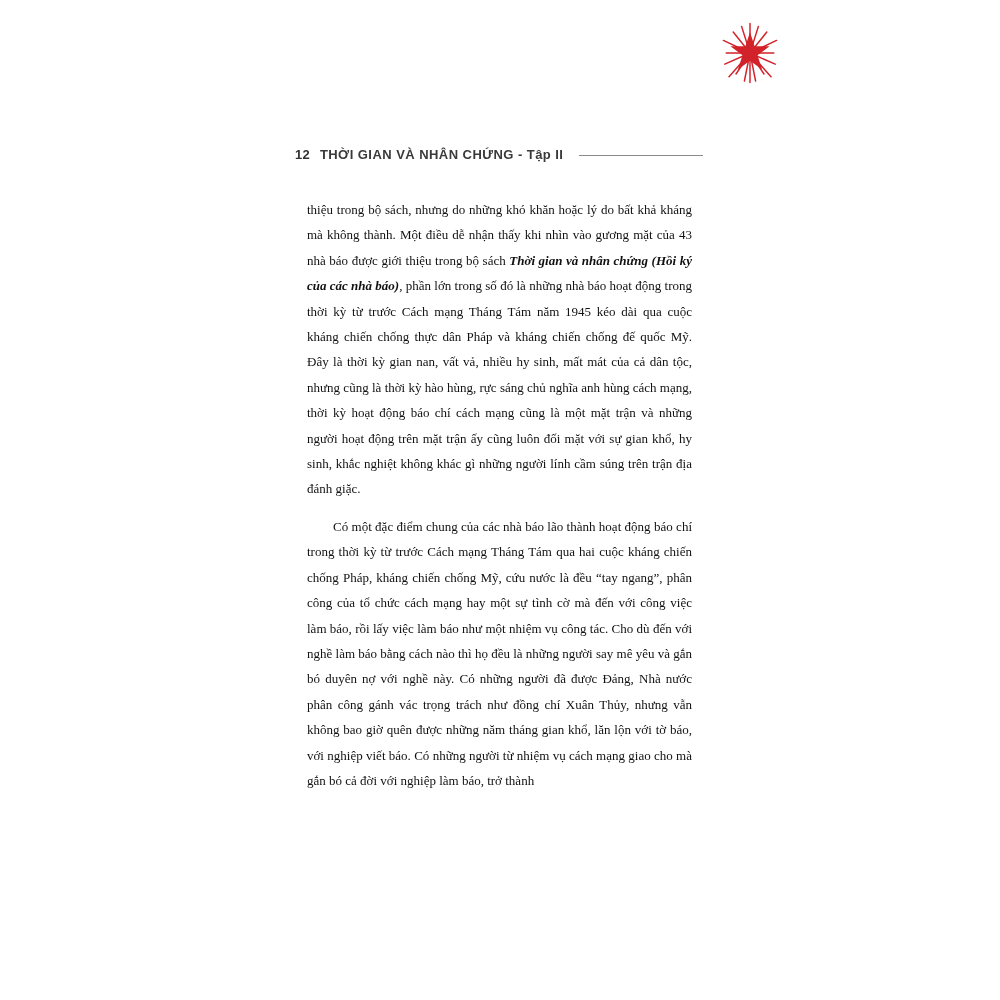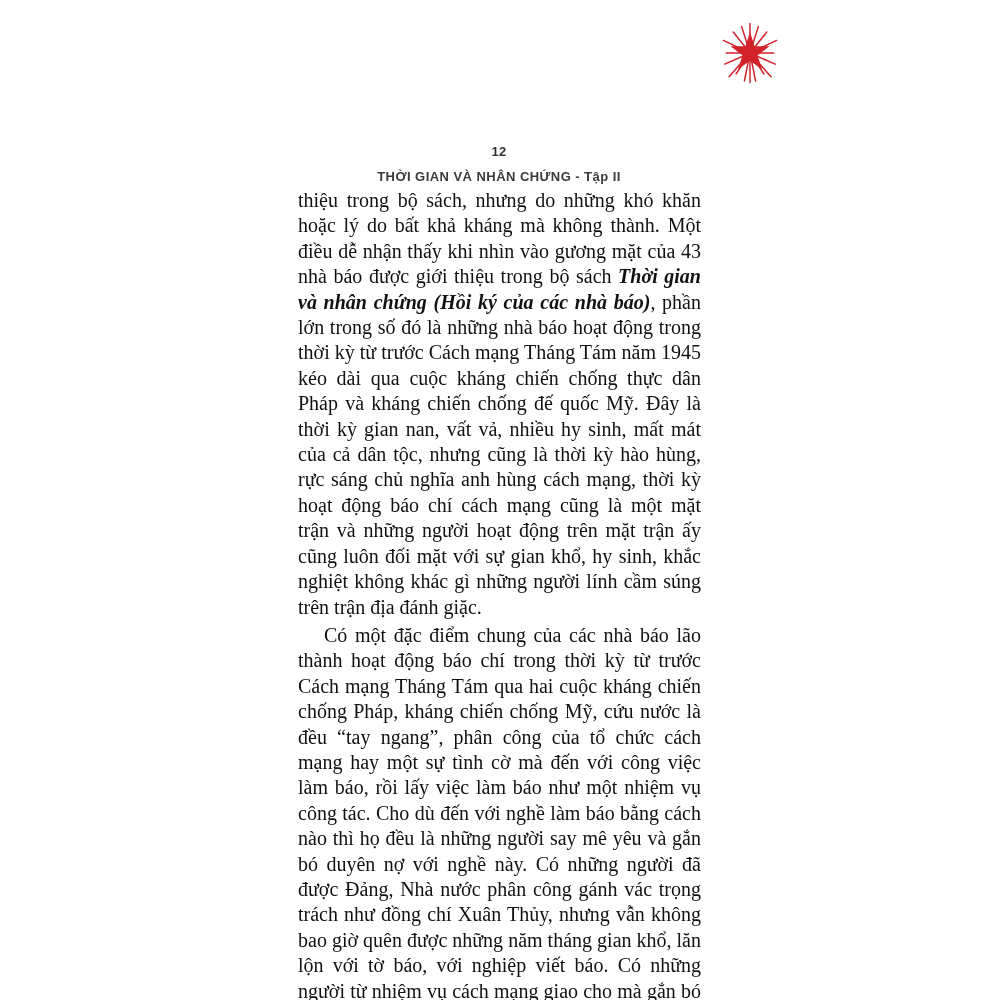--- a/index.html
+++ b/index.html
@@ -36,21 +36,20 @@
   
   .running-head {
     position: absolute;
     top: 144px;
     left: 295px;
     width: 408px;
     height: 20px;
     display: flex;
     align-items: center;
     gap: 10px;
-    flex-direction: column;
   }
   .folio {
     font-family: "Liberation Sans", sans-serif;
     font-size: 13px;
     font-weight: 600;
     color: #333333;
     letter-spacing: 0.2px;
   }
   .head-title {
     font-family: "Liberation Sans", sans-serif;
@@ -69,22 +68,22 @@
   }
 
   
   .text-column {
     position: absolute;
     top: 185px;
     left: 295px;
     width: 409px;
   }
   p.para {
-    margin: 3px;
-    font-size: 20px;
+    margin: 12px;
+    font-size: 13px;
     line-height: 25.4px;
     text-align: justify;
     text-justify: inter-word;
     color: #111111;
     hyphens: none;
   }
   p.para + p.para {
     text-indent: 26px;
   }
   .bi {

